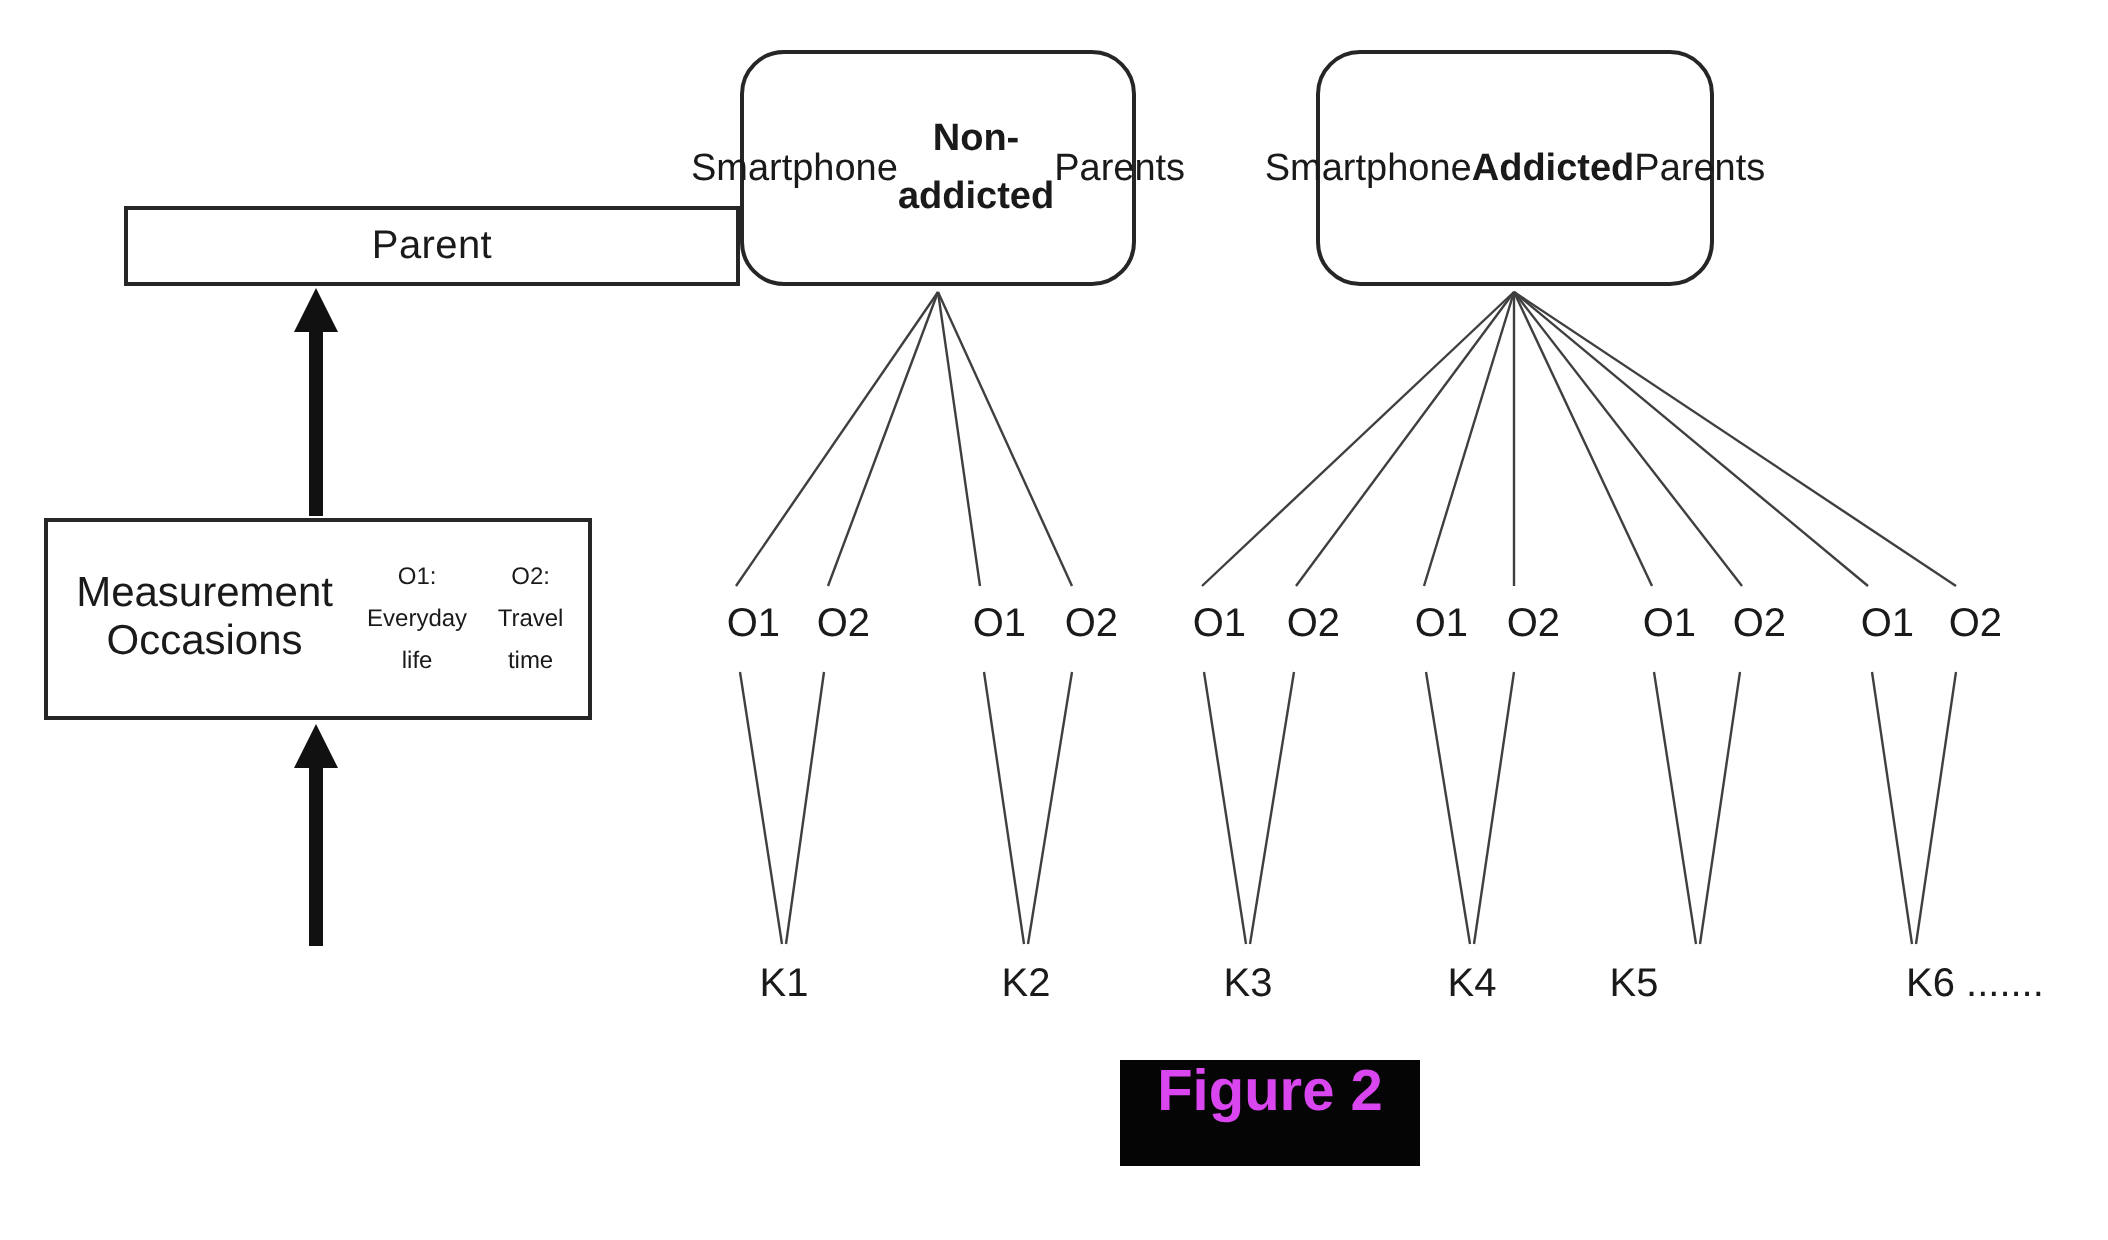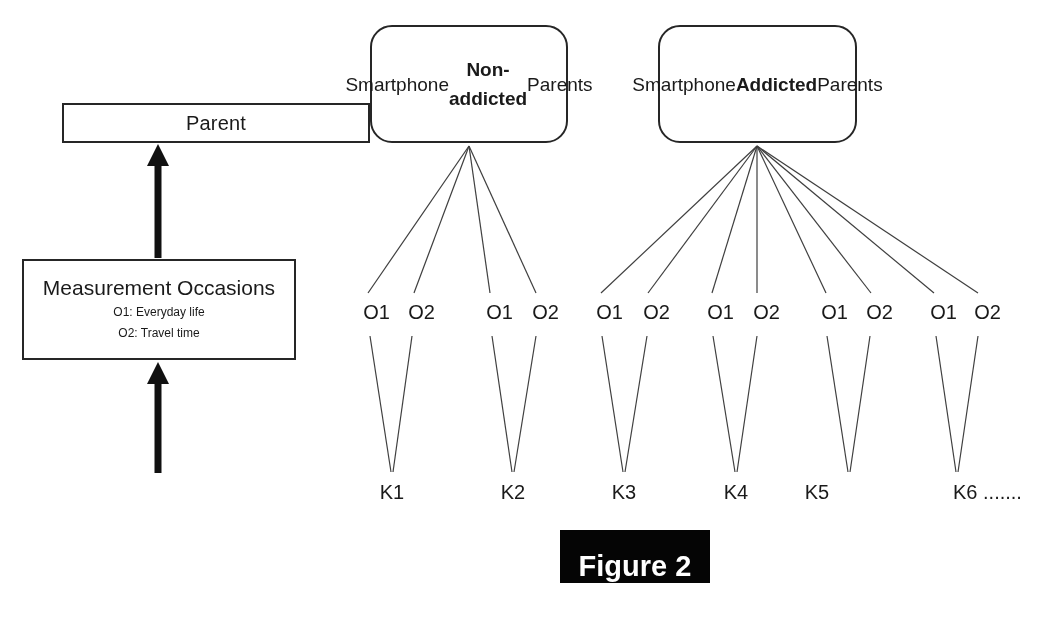--- a/index.html
+++ b/index.html
@@ -30,21 +30,21 @@
     justify-content: center;
     text-align: center;
   }
   .rect-box .big { font-size: 20px; letter-spacing: 0.2px; }
 
   #parent-box { left: 22px; top: 103px; width: 308px; height: 40px; margin-left: 40px; }
   #kid-box    { left: 21px; top: 474px; width: 275px; height: 42px; }
 
   #measurement-box {
     left: 22px; top: 259px; width: 274px; height: 101px;
-    flex-direction: column;
+    flex-direction: row;
     justify-content: center;
     padding: 4px 2px;
   }
   #measurement-box .title { font-size: 21px; margin-bottom: 2px; }
   #measurement-box .sub   { font-size: 12px; line-height: 21px; }
 
   
   .round-box {
     position: absolute;
     border: 2px solid #262626;
@@ -86,23 +86,23 @@
     margin-left: 12px;
     text-align: left;
   }
 
   
   #figure-caption {
     position: absolute;
     left: 560px; top: 530px;
     width: 150px; height: 53px;
     background: #050505;
-    color: #ffffff;
+    color: #d946ef;
     display: flex;
-    align-items: flex-end;
+    align-items: flex-start;
     justify-content: center;
     font-size: 29px;
     font-weight: bold;
   }
 </style>
 </head>
 <body>
 
 <div class="canvas">
 

